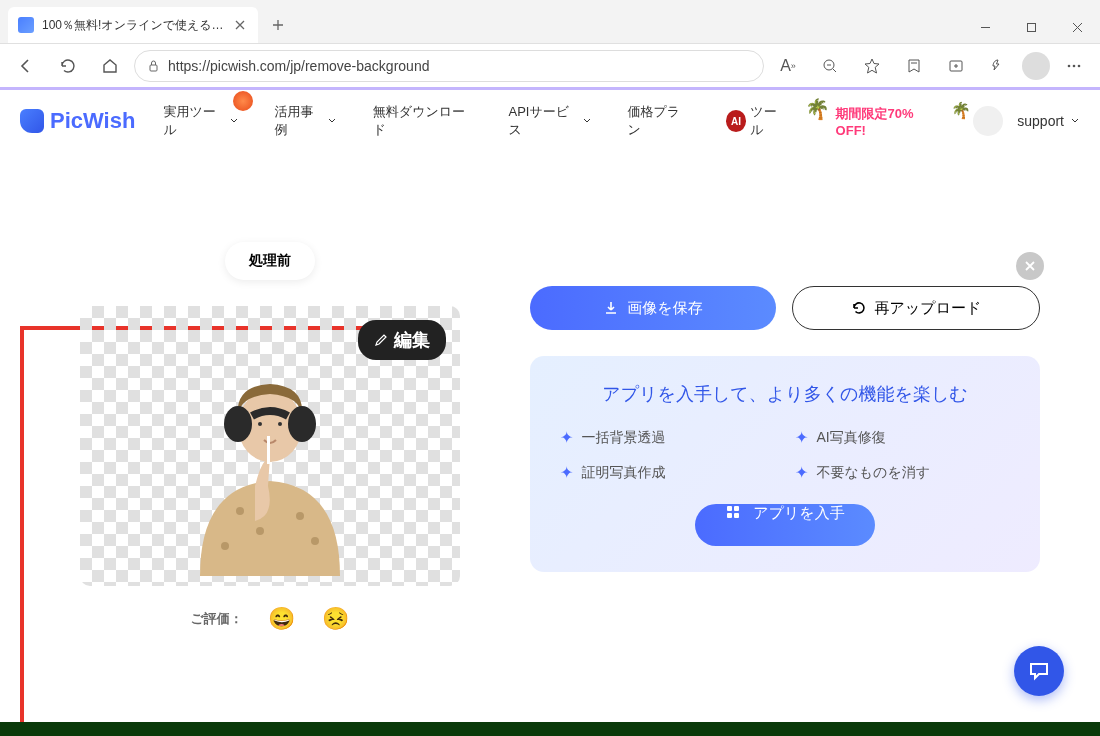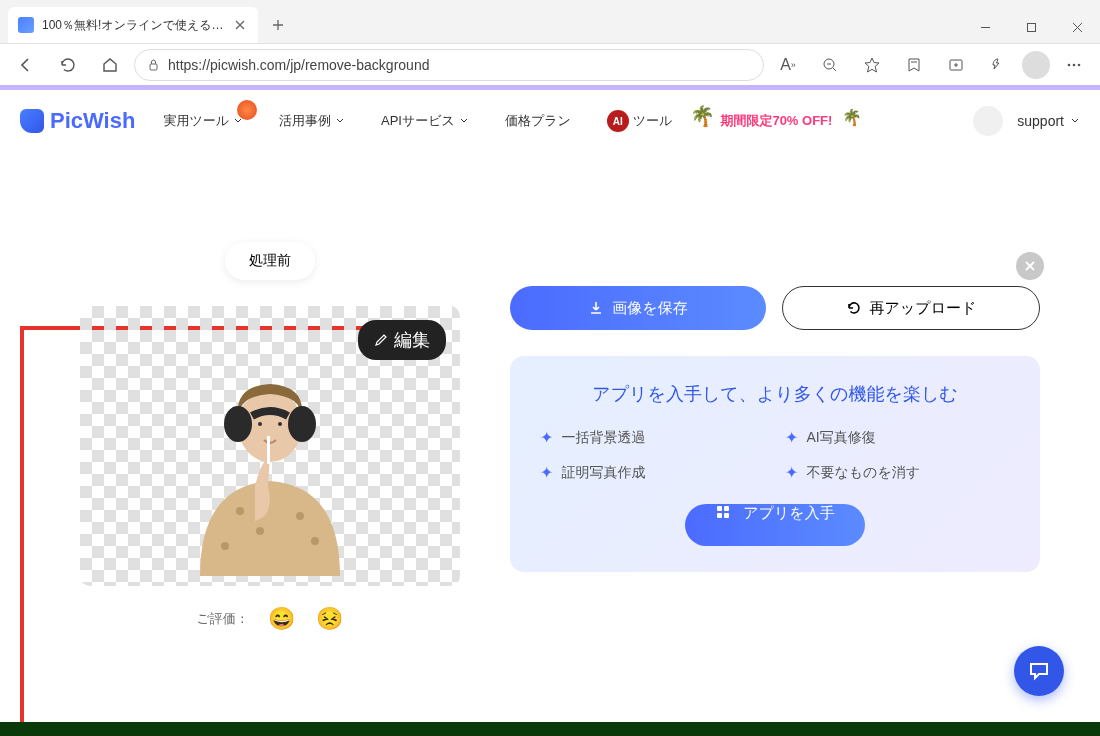--- a/index.html
+++ b/index.html
@@ -8,21 +8,21 @@
 
 .browser-top { height: 44px; background: #f3f3f3; display: flex; align-items: flex-end; border-bottom: 1px solid #e0e0e0; }
 .tab { height: 36px; background: #fff; border-radius: 6px 6px 0 0; display: flex; align-items: center; padding: 0 10px; margin-left: 8px; width: 250px; gap: 8px; font-size: 12px; color: #333; }
 .tab-favicon { width: 16px; height: 16px; background: linear-gradient(135deg,#4a7fff,#6b9fff); border-radius: 3px; }
 .tab-title { flex: 1; white-space: nowrap; overflow: hidden; text-overflow: ellipsis; }
 .tab-close { width: 16px; height: 16px; display: flex; align-items: center; justify-content: center; color: #666; cursor: pointer; }
 .new-tab { width: 28px; height: 28px; display: flex; align-items: center; justify-content: center; color: #666; margin-left: 6px; margin-bottom: 4px; }
 .win-controls { margin-left: auto; display: flex; gap: 0; }
 .win-btn { width: 46px; height: 32px; display: flex; align-items: center; justify-content: center; color: #555; }
 
-.toolbar { height: 46px; background: #fff; display: flex; align-items: center; padding: 0 8px; gap: 6px; border-bottom: 5px solid #c4b5fd; }
+.toolbar { height: 46px; background: #fff; display: flex; align-items: center; padding: 0 8px; gap: 6px; border-bottom: 3px solid #c4b5fd; }
 .tb-btn { width: 36px; height: 36px; display: flex; align-items: center; justify-content: center; color: #555; border-radius: 4px; }
 .addr { flex: 1; height: 32px; border: 1px solid #ddd; border-radius: 16px; display: flex; align-items: center; padding: 0 12px; gap: 8px; color: #444; font-size: 14px; }
 .addr .lock { color: #666; }
 .tb-right { display: flex; gap: 6px; align-items: center; }
 .avatar-small { width: 28px; height: 28px; border-radius: 50%; background: #ddd; }
 
 
 .site-header { height: 62px; display: flex; align-items: center; padding: 0 20px; gap: 20px; position: relative; }
 .logo { display: flex; align-items: center; gap: 6px; font-weight: 700; font-size: 22px; color: #4b6bff; }
 .logo-icon { width: 24px; height: 24px; background: linear-gradient(135deg,#4a7fff,#3156e8); border-radius: 6px 6px 6px 12px; }
@@ -34,43 +34,43 @@
 .promo::before { content:"🌴"; position:absolute; left:-18px; top:-8px; font-size:20px; }
 .promo::after { content:"🌴"; position:absolute; right:-18px; top:-4px; font-size:16px; }
 .header-right { margin-left: auto; display: flex; align-items: center; gap: 14px; }
 .bunny { width: 30px; height: 30px; background: #f0f0f0; border-radius: 50%; }
 .support { display: flex; align-items: center; gap: 6px; font-size: 14px; color: #333; }
 
 
 .main { position: relative; padding: 90px 60px 0; display: flex; gap: 30px; }
 .close-overlay { position: absolute; top: 100px; right: 56px; width: 28px; height: 28px; background: #c8c8c8; border-radius: 50%; display: flex; align-items: center; justify-content: center; color: #fff; cursor: pointer; }
 
-.left-col { width: 420px; }
+.left-col { width: 420px; font-weight: bold; }
 .toggle { display: flex; background: #fff; border-radius: 20px; width: fit-content; margin: 0 auto 26px; box-shadow: 0 2px 8px rgba(0,0,0,0.08); }
 .toggle-btn { padding: 10px 24px; font-size: 14px; border-radius: 20px; cursor: pointer; }
 .toggle-btn.active { background: #4b6bff; color: #fff; }
 
 .preview { width: 380px; height: 280px; margin: 0 auto; position: relative; border-radius: 10px; overflow: hidden; 
   background-image:
    linear-gradient(45deg,#e0e0e0 25%,transparent 25%),
    linear-gradient(-45deg,#e0e0e0 25%,transparent 25%),
    linear-gradient(45deg,transparent 75%,#e0e0e0 75%),
    linear-gradient(-45deg,transparent 75%,#e0e0e0 75%);
   background-size: 24px 24px;
   background-position: 0 0, 0 12px, 12px -12px, -12px 0;
 }
 .red-frame-v { position: absolute; left: -40px; top: 20px; width: 4px; height: 400px; background: #e8332a; }
 .red-frame-h { position: absolute; left: -40px; top: 20px; height: 4px; width: 422px; background: #e8332a; }
 .edit-pill { position: absolute; top: 14px; right: 14px; background: #222; color: #fff; border-radius: 18px; padding: 8px 16px; display: flex; align-items: center; gap: 6px; font-size: 18px; cursor: pointer; }
 .person { position: absolute; left: 50%; bottom: 10px; transform: translateX(-50%); width: 220px; height: 210px; }
 
-.rating { text-align: right; margin-top: 20px; font-size: 13px; color: #666; display: flex; align-items: center; justify-content: center; gap: 20px; }
+.rating { text-align: right; margin-top: 20px; font-size: 13px; color: #666; display: flex; align-items: center; justify-content: center; gap: 26px; }
 .emoji { font-size: 22px; cursor: pointer; }
 
-.right-col { flex: 1; }
+.right-col { flex: 1; margin-left: 20px; }
 .action-row { display: flex; gap: 16px; margin-bottom: 26px; margin-top: 44px; }
 .btn-primary { flex: 1; height: 44px; background: linear-gradient(90deg,#4b6bff,#5b8bff); color: #fff; border-radius: 22px; display: flex; align-items: center; justify-content: center; gap: 8px; font-size: 15px; cursor: pointer; }
 .btn-outline { flex: 1; height: 44px; border: 1.5px solid #333; border-radius: 22px; display: flex; align-items: center; justify-content: center; gap: 8px; font-size: 15px; cursor: pointer; }
 
 .promo-card { background: linear-gradient(135deg, rgba(180,210,255,0.35), rgba(200,190,255,0.3)); border-radius: 14px; padding: 26px 30px; }
 .promo-title { color: #3156e8; font-size: 18px; text-align: center; margin-bottom: 22px; }
 .features { display: grid; grid-template-columns: 1fr 1fr; gap: 16px 20px; margin-bottom: 22px; }
 .feature { display: flex; align-items: center; gap: 8px; font-size: 14px; color: #555; }
 .sparkle { color: #4b6bff; font-size: 16px; }
 .btn-app { width: 180px; height: 42px; margin: 0 auto; background: linear-gradient(90deg,#4b6bff,#5b8bff); color: #fff; border-radius: 22px; display: flex; align-items: flex-start; justify-content: center; gap: 12px; font-size: 15px; cursor: pointer; }
@@ -195,20 +195,23 @@
         <svg width="10" height="10">
           <path d="M2 3l3 3 3-3" fill="none" stroke="currentColor"></path>
         </svg>
         <div class="red-dot"></div>
       </div>
     <div class="nav-item">
         <span>活用事例</span>
         <svg width="10" height="10">
           <path d="M2 3l3 3 3-3" fill="none" stroke="currentColor"></path>
         </svg>
+      </div>
+    <div class="nav-item">
+        <span>無料ダウンロード</span>
       </div>
     <div class="nav-item">
         <span>APIサービス</span>
         <svg width="10" height="10">
           <path d="M2 3l3 3 3-3" fill="none" stroke="currentColor"></path>
         </svg>
       </div>
     <div class="nav-item">
         <span>価格プラン</span>
       </div>

